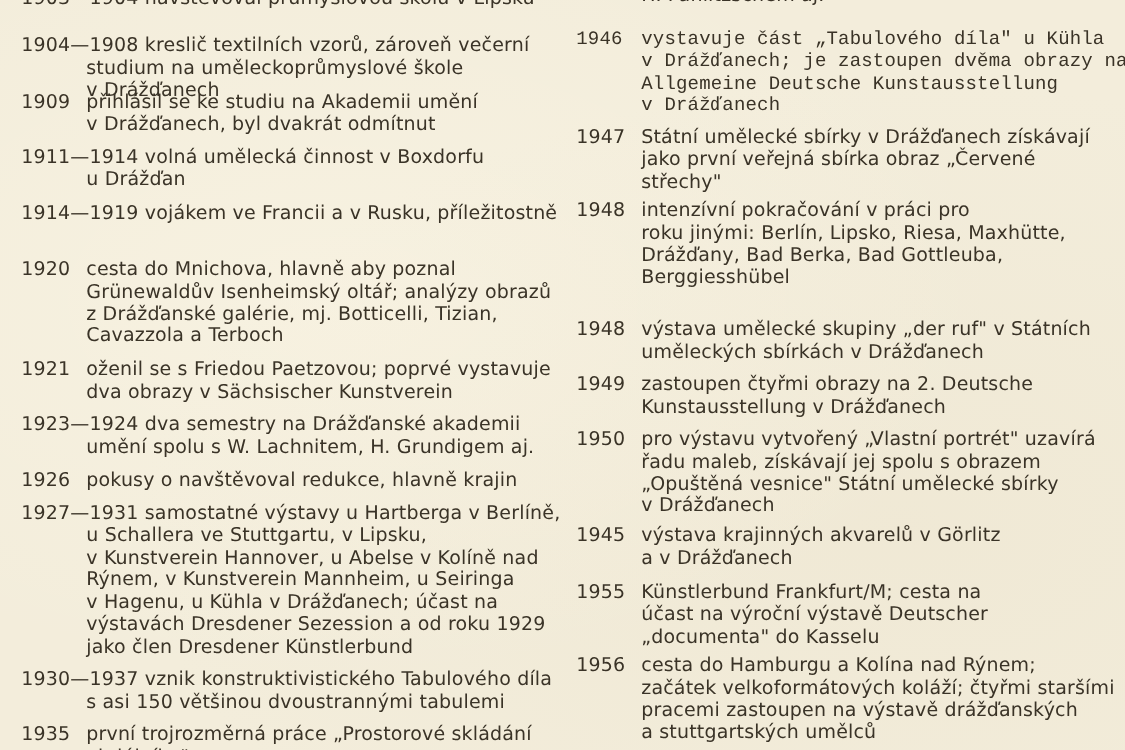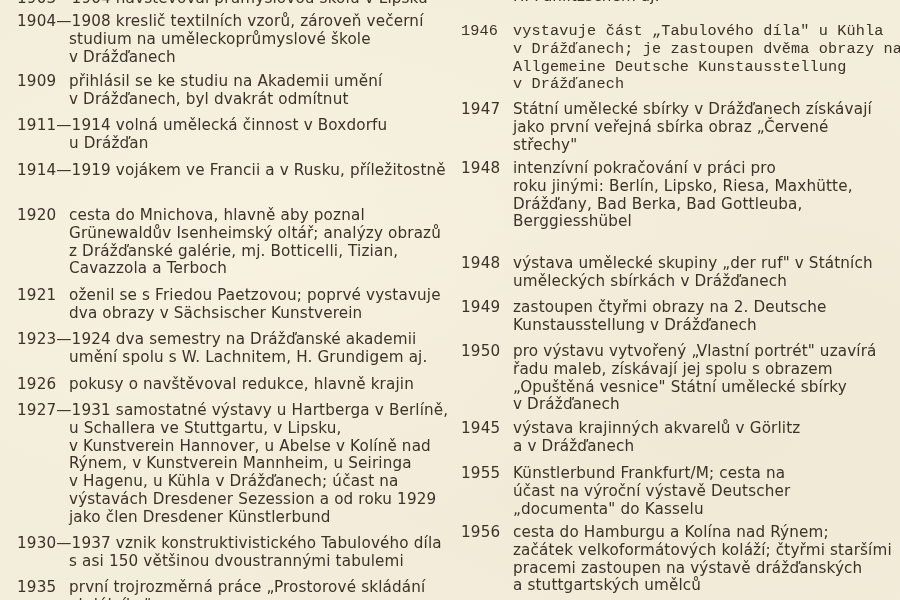--- a/index.html
+++ b/index.html
@@ -35,21 +35,21 @@
 </head>
 <body>
 
 <div class="page">
   <div class="col col-left" id="col-left">
       <div class="entry range" style="top: -10px;">
         <span class="text">
           <span class="line first">1903—1904 navštěvoval průmyslovou školu v Lipsku</span>
         </span>
       </div>
-      <div class="entry range" style="top: 13px;">
+      <div class="entry range" style="top: 28px;">
         <span class="text">
           <span class="line first">1904—1908 kreslič textilních vzorů, zároveň večerní</span>
           <span class="line">studium na uměleckoprůmyslové škole</span>
           <span class="line">v Drážďanech</span>
         </span>
       </div>
       <div class="entry" style="top: 73px;">
         <span class="year">1909</span>
         <span class="text">
           <span class="line first">přihlásil se ke studiu na Akademii umění</span>

